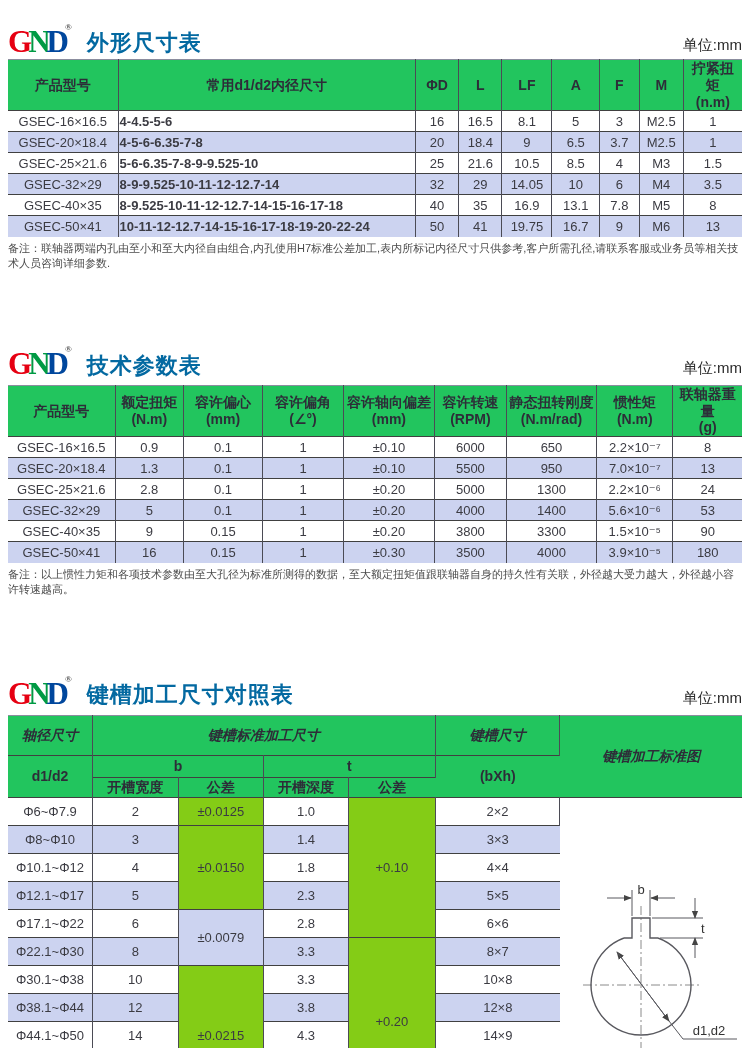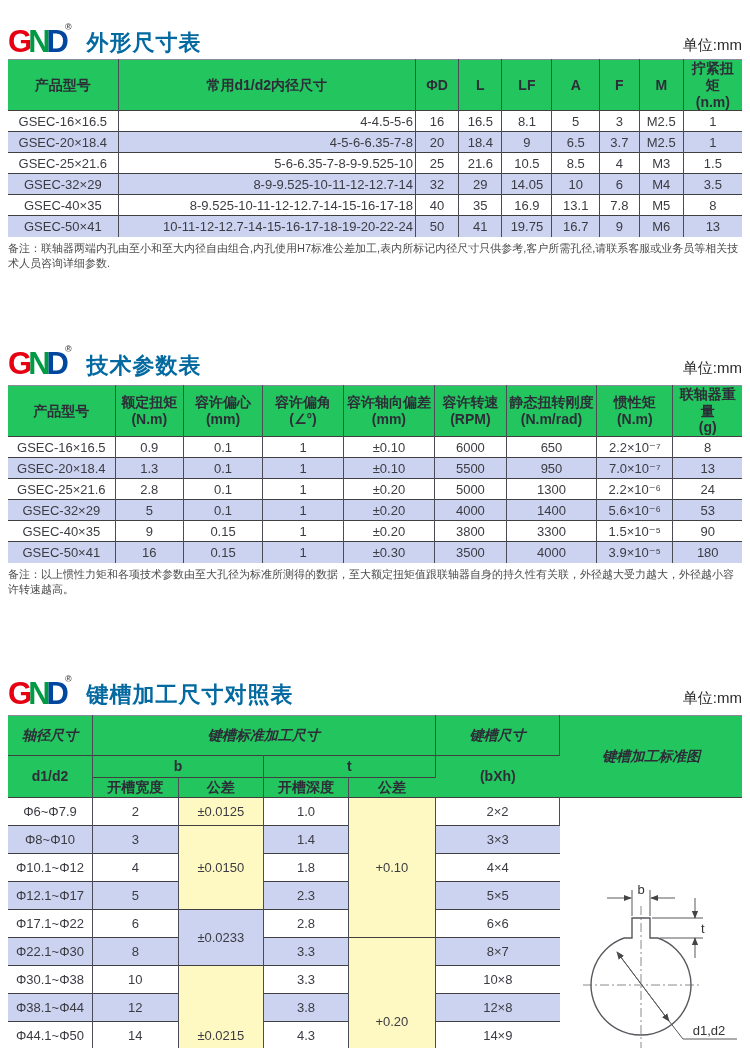--- a/index.html
+++ b/index.html
@@ -7,21 +7,21 @@
     font-family:"Liberation Sans","DejaVu Sans",sans-serif; color:#3b3b42; }
   body { padding:0 8px; overflow:hidden; }
 
   .sec-head { display:flex; align-items:flex-end; justify-content:space-between; height:32px; }
   .sec1 .sec-head { margin-top:24px; margin-bottom:3px; }
   .sec2 .sec-head { margin-top:76px; margin-bottom:6px; }
   .sec3 .sec-head { margin-top:80px; margin-bottom:6px; }
 
   .brand { display:flex; align-items:flex-end; gap:9px; }
   .logo { font-weight:bold; font-size:31px; line-height:0.95; letter-spacing:-4px;
-    white-space:nowrap; padding-right:6px; }
+    white-space:nowrap; padding-right:6px;font-family:Liberation Serif, serif; }
   .logo .lg { color:#e60012; } .logo .ln { color:#009a44; } .logo .ld { color:#00479d; }
   .logo .reg { font-size:9px; color:#555; vertical-align:top; letter-spacing:0; position:relative; top:-4px; }
   .sec-title { font-size:22px; font-weight:bold; color:#0369a1; letter-spacing:1px; line-height:1.2; }
   .unit { font-size:15px; color:#2b2b2b; padding-bottom:1px; }
 
   table { width:100%; border-collapse:collapse; table-layout:fixed;
     border-top:1px solid #8b8d9e; }
   th { background:#22c55e; font-size:14px; font-weight:bold; color:#2d2d38;
     white-space:pre-line; line-height:1.2; text-align:center; vertical-align:middle; }
   td { font-size:13px; text-align:center; vertical-align:middle; height:21px; color:#3b3b42; }
@@ -30,23 +30,23 @@
   thead tr + tr, tbody tr { border-top:1px solid #404040; }
   tbody tr.shaded { background:#ccd3f0;margin-left:6px; }
 
   .t1 thead th { height:42px; }
   .t2 thead th { height:40px; }
   .t3 .hrow1 th { height:40px;font-style:italic; }
   .t3 .hrow2 th { height:22px; }
   .t3 .hrow3 th { height:20px; }
   .t3 tbody td { height:28px; }
 
-  td.left-cell { text-align:right; padding-left:8px; }
+  td.left-cell { text-align:left; padding-left:1px;font-weight:bold; }
   td.merged { font-size:13px; }
-  td.white-cell { background:#fef9c3; }
+  td.white-cell { background:#84cc16; }
   td.shaded-cell { background:#ccd3f0; }
   td.diagram-cell { background:#ffffff; vertical-align:middle; padding:0; }
   .note { font-size:11px; color:#4b4b4b; margin-top:4px; letter-spacing:0; }
 
   .diagram-wrap { display:flex; justify-content:center; align-items:center; }
   svg text { font-family:"Liberation Sans","DejaVu Sans",sans-serif; font-size:13px; fill:#333; }
 </style>
 </head>
 <body>
 
@@ -375,21 +375,21 @@
         </tr>
         <tr class="shaded">
           <td>Φ12.1~Φ17</td>
           <td>5</td>
           <td>2.3</td>
           <td>5×5</td>
         </tr>
         <tr>
           <td>Φ17.1~Φ22</td>
           <td>6</td>
-          <td class="merged shaded-cell" rowspan="2">±0.0233</td>
+          <td class="merged shaded-cell" rowspan="2">±0.0079</td>
           <td>2.8</td>
           <td>6×6</td>
         </tr>
         <tr class="shaded">
           <td>Φ22.1~Φ30</td>
           <td>8</td>
           <td>3.3</td>
           <td class="merged white-cell" rowspan="6">+0.20</td>
           <td>8×7</td>
         </tr>

